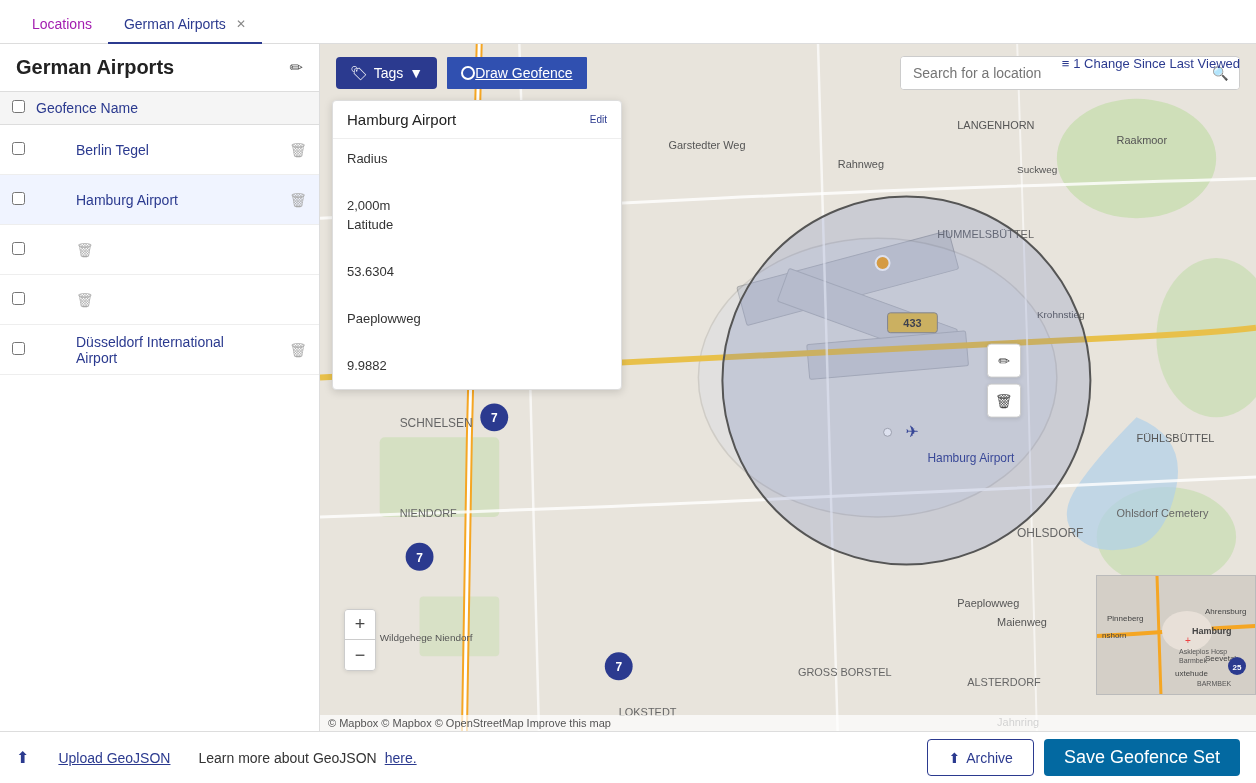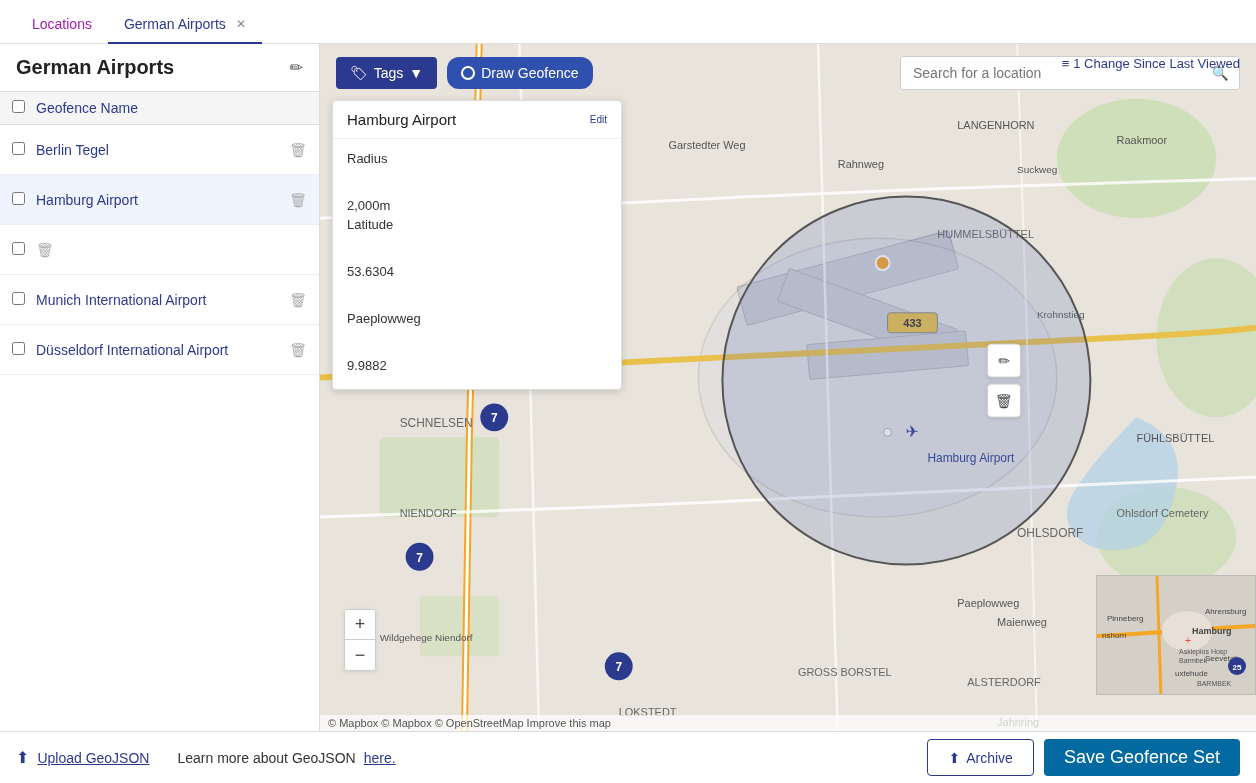--- a/index.html
+++ b/index.html
@@ -34,42 +34,42 @@
 
     
     .geofence-table { flex: 1; overflow-y: auto; }
     .geofence-header {
       display: flex; align-items: center; padding: 8px 12px;
       background: #f5f5f5; border-bottom: 1px solid #ddd;
       font-size: 13px; font-weight: 500; color: #333;
     }
     .geofence-row {
       display: flex; align-items: center; padding: 0 12px;
-      border-bottom: 1px solid #eee; height: 50px; cursor: pointer;
+      border-bottom: 1px solid #eee; height: 50px; cursor: pointer; gap: 40px;
     }
     .row-checkbox { width: 24px; flex-shrink: 0; }
     .row-name { flex: 1; color: #2b3a8f; font-size: 14px; }
     .row-delete { color: #aaa; cursor: pointer; font-size: 14px; }
     input[type="checkbox"] { cursor: pointer; }
 
     
     .map-container { flex: 1; position: relative; overflow: hidden; background: #e8e0d8; }
 
     
     .map-toolbar {
       position: absolute; top: 12px; left: 0; right: 0;
       display: flex; align-items: center; justify-content: space-between;
       padding: 0 16px; z-index: 10; pointer-events: none;
     }
     .toolbar-left { display: flex; gap: 10px; pointer-events: all; }
 
     .draw-geofence-btn {
-      background: #3050b0; color: #fff; border: none; border-radius: 12px;
+      background: #3050b0; color: #fff; border: none; border-radius: 1px;
       padding: 8px 14px; cursor: pointer; font-size: 14px; font-weight: 500;
-      display: flex; align-items: center; gap: 6px;
+      display: flex; align-items: center;  text-decoration: underline;
     }
     .draw-geofence-btn .circle-icon {
       width: 14px; height: 14px; border: 2px solid #fff; border-radius: 50%; display: inline-block;
     }
 
     .tags-btn {
       background: #2b3a8f; color: #fff; border: none; border-radius: 4px;
       padding: 8px 14px; cursor: pointer; font-size: 14px; font-weight: 500;
       display: flex; align-items: center; gap: 6px;
     }
@@ -227,21 +227,20 @@
         <div class="row-checkbox"><input type="checkbox" style=""></div>
         <div class="row-name">Hamburg Airport</div>
         <div class="row-delete">🗑</div>
       </div>
       <div class="geofence-row">
         <div class="row-checkbox"><input type="checkbox" style=""></div>
         <div class="row-delete">🗑</div>
       </div>
       <div class="geofence-row">
         <div class="row-checkbox"><input type="checkbox" style=""></div>
-        <div class="row-name">Munich International Airport</div>
         <div class="row-delete">🗑</div>
       </div>
       <div class="geofence-row">
         <div class="row-checkbox"><input type="checkbox" style=""></div>
         <div class="row-name">Düsseldorf International Airport</div>
         <div class="row-delete">🗑</div>
       </div>
     </div>
   </div>
 
@@ -413,21 +412,21 @@
     <div class="map-attribution">
       <span>© Mapbox</span>
       <span>© Mapbox © OpenStreetMap  Improve this map</span>
     </div>
   </div>
 </div>
 
 <div class="bottom-bar">
   <div class="bottom-left">
     <span class="upload-icon">⬆</span>
-    <span style="cursor:pointer;text-decoration:underline;">Upload GeoJSON</span>
+    <span style="cursor:pointer;text-decoration:underline;margin-left:21px;">Upload GeoJSON</span>
     <span style="color:#333;margin-left:20px;">Learn more about GeoJSON</span>
     <span class="learn-link">here.</span>
   </div>
   <div class="bottom-right">
     <button class="archive-btn">
       <span>⬆</span>
       <span>Archive</span>
     </button>
     <button class="save-btn">
       <span>Save Geofence Set</span>

